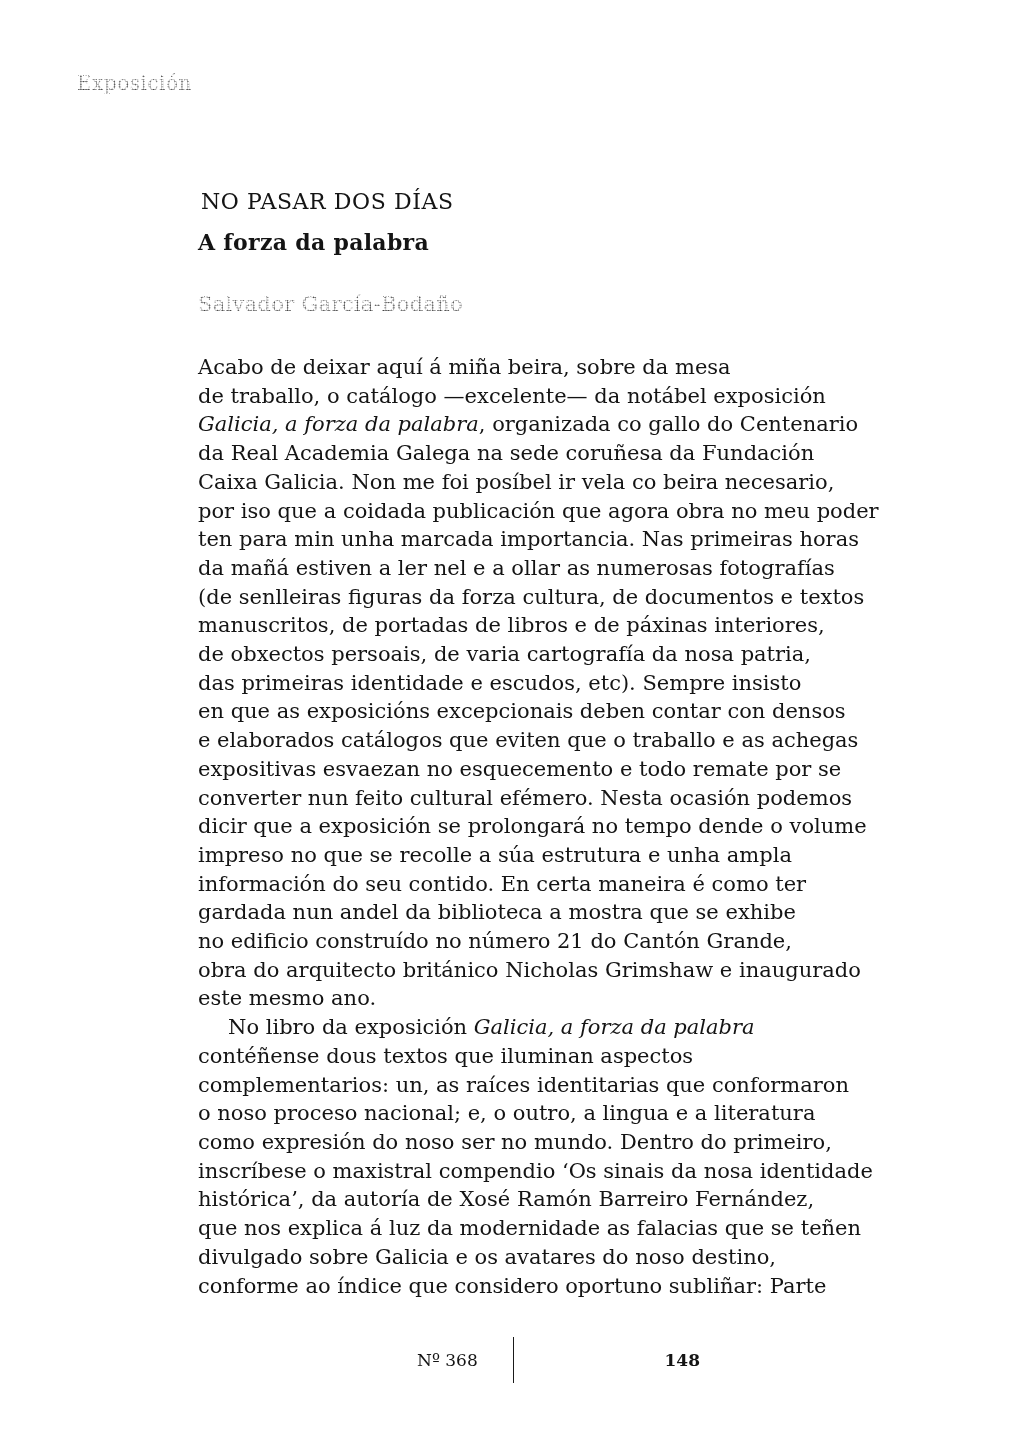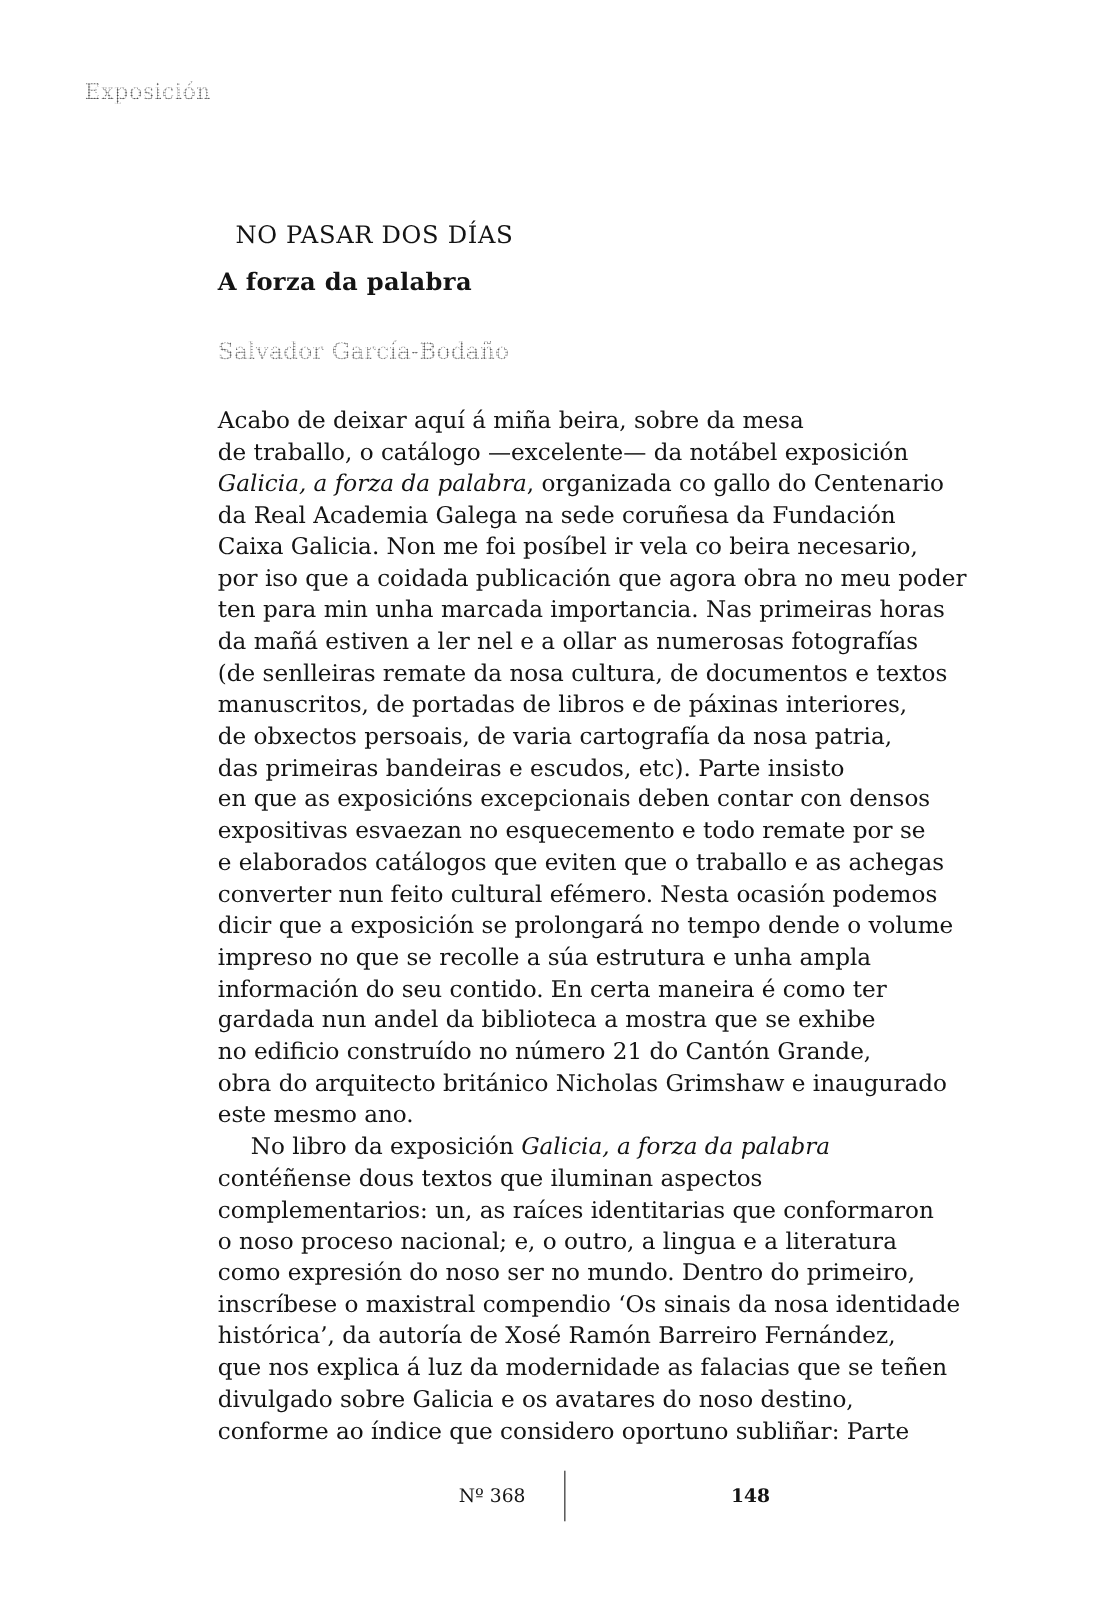--- a/index.html
+++ b/index.html
@@ -38,21 +38,21 @@
     letter-spacing: 0.5px;
     line-height: 26px;
   }
   .article {
     position: absolute;
     left: 198px;
     top: 186px;
     width: 665px;
   }
   .article-title {
-    margin: 16px;
+    margin: 3px;
     font-size: 22px;
     font-weight: 400;
     letter-spacing: 0.6px;
     line-height: 26px;
   }
   .article-subtitle {
     margin: 14px 0 0 0;
     font-size: 22px;
     font-weight: 700;
     letter-spacing: 0.3px;
@@ -122,27 +122,27 @@
 
     <div class="article-body">
         <div class="line"><span>Acabo de deixar aquí á miña beira, sobre da mesa</span></div>
         <div class="line"><span>de traballo, o catálogo —excelente— da notábel exposición</span></div>
         <div class="line"><em>Galicia, a forza da palabra</em><span>, organizada co gallo do Centenario</span></div>
         <div class="line"><span>da Real Academia Galega na sede coruñesa da Fundación</span></div>
         <div class="line"><span>Caixa Galicia. Non me foi posíbel ir vela co beira necesario,</span></div>
         <div class="line"><span>por iso que a coidada publicación que agora obra no meu poder</span></div>
         <div class="line"><span>ten para min unha marcada importancia. Nas primeiras horas</span></div>
         <div class="line"><span>da mañá estiven a ler nel e a ollar as numerosas fotografías</span></div>
-        <div class="line"><span>(de senlleiras remate da nosa cultura, de documentos e textos</span></div>
+        <div class="line"><span>(de senlleiras figuras da forza cultura, de documentos e textos</span></div>
         <div class="line"><span>manuscritos, de portadas de libros e de páxinas interiores,</span></div>
         <div class="line"><span>de obxectos persoais, de varia cartografía da nosa patria,</span></div>
-        <div class="line"><span>das primeiras bandeiras e escudos, etc). Parte insisto</span></div>
+        <div class="line"><span>das primeiras identidade e escudos, etc). Sempre insisto</span></div>
         <div class="line"><span>en que as exposicións excepcionais deben contar con densos</span></div>
+        <div class="line"><span>e elaborados catálogos que eviten que o traballo e as achegas</span></div>
         <div class="line"><span>expositivas esvaezan no esquecemento e todo remate por se</span></div>
-        <div class="line"><span>e elaborados catálogos que eviten que o traballo e as achegas</span></div>
         <div class="line"><span>converter nun feito cultural efémero. Nesta ocasión podemos</span></div>
         <div class="line"><span>dicir que a exposición se prolongará no tempo dende o volume</span></div>
         <div class="line"><span>impreso no que se recolle a súa estrutura e unha ampla</span></div>
         <div class="line"><span>información do seu contido. En certa maneira é como ter</span></div>
         <div class="line"><span>gardada nun andel da biblioteca a mostra que se exhibe</span></div>
         <div class="line"><span>no edificio construído no número 21 do Cantón Grande,</span></div>
         <div class="line"><span>obra do arquitecto británico Nicholas Grimshaw e inaugurado</span></div>
         <div class="line"><span>este mesmo ano.</span></div>
         <div class="line indent"><span>No libro da exposición </span><em>Galicia, a forza da palabra</em></div>
         <div class="line"><span>contéñense dous textos que iluminan aspectos</span></div>

